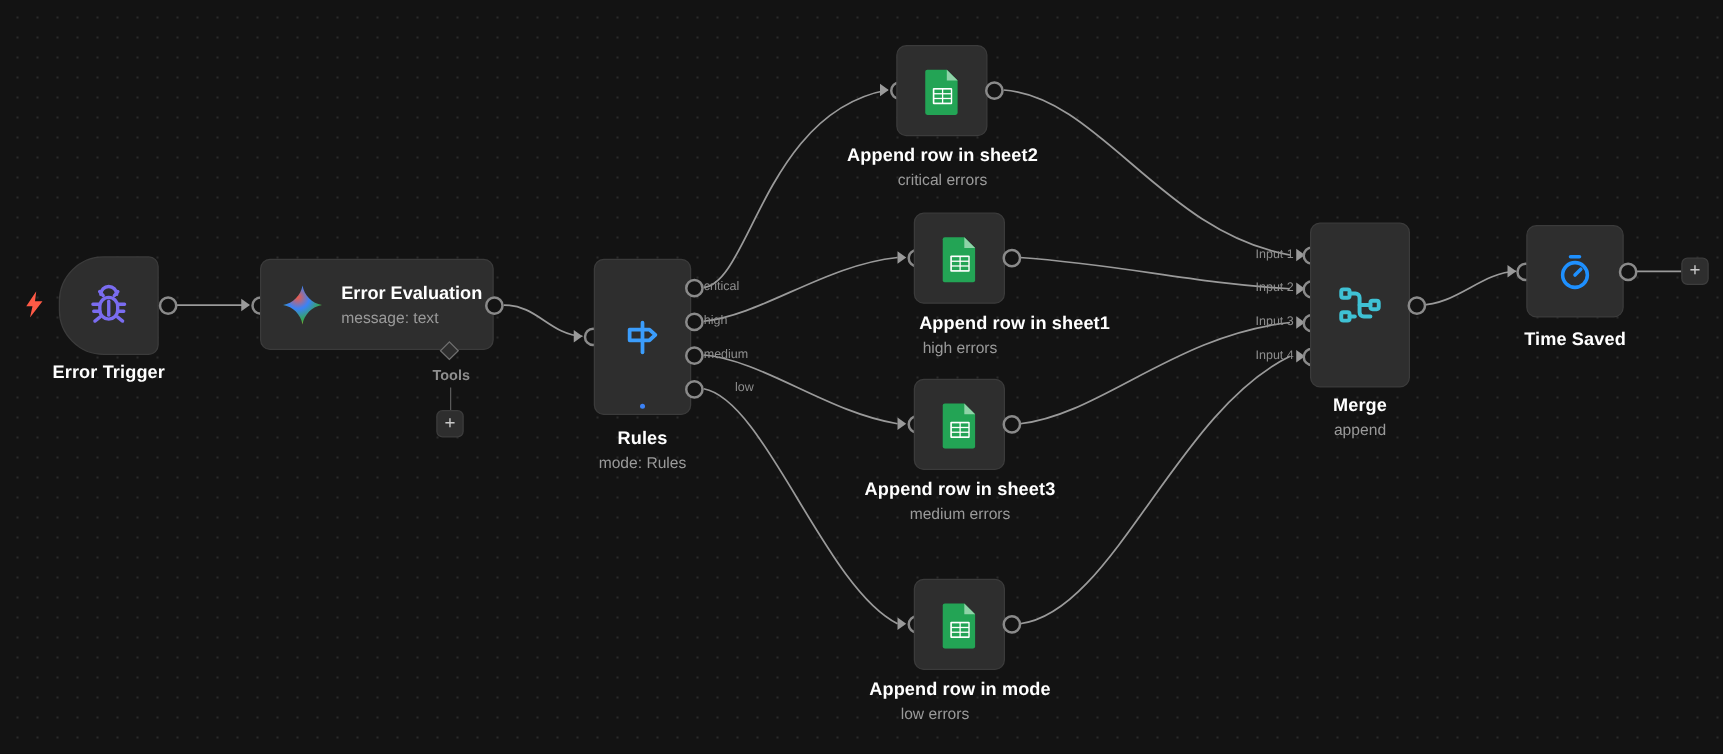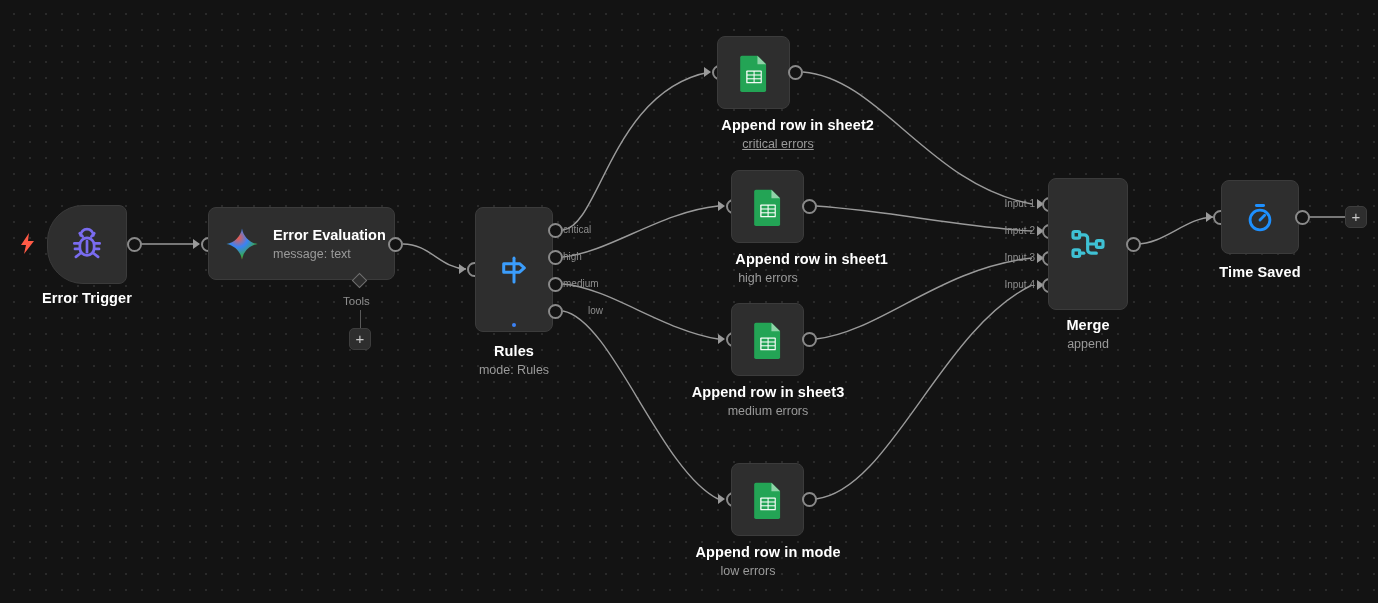--- a/index.html
+++ b/index.html
@@ -190,21 +190,21 @@
       </svg>
     </span>
     <div style="display:flex; flex-direction:column; gap:4px;">
       <span style="color:#ffffff; font-size:14.5px; font-weight:bold;">Error Evaluation</span>
       <span style="color:#9a9a9a; font-size:12.5px;">message: text</span>
     </div>
   </div>
   <div class="handle" style="left:388px; top:237px;"></div>
 
   <div class="tools-diamond" style="left:354px; top:275px;"></div>
-  <div class="tools-label" style="left:343px; top:295px; width:36px; ">Tools</div>
+  <div class="tools-label" style="left:343px; top:295px; width:36px; text-align:center;font-weight:bold;">Tools</div>
   <div class="tools-stem" style="left:360px; top:310px; height:20px;"></div>
   <div class="plus-btn" style="left:349px; top:328px;">+</div>
 
   <div class="arrow-in" style="left:459px; top:264px;"></div>
   <div class="handle" style="left:467px; top:262px;"></div>
 
   <div class="node" style="left:475px; top:207px; width:78px; height:125px;">
     <span class="icon-wrap">
       <svg width="38" height="38" viewBox="0 0 24 24" fill="none" stroke="#3b9dfc" stroke-width="1.9" stroke-linecap="round" stroke-linejoin="round">
         <path d="M12 4.5v15"></path>
@@ -242,22 +242,22 @@
           <rect x="18.7" y="20.5" width="7" height="3.2"></rect>
           <rect x="10.5" y="24.9" width="7" height="3.2"></rect>
           <rect x="18.7" y="24.9" width="7" height="3.2"></rect>
           <rect x="10.5" y="29.3" width="7" height="3.2"></rect>
           <rect x="18.7" y="29.3" width="7" height="3.2"></rect>
         </g>
       </svg>
     </span>
   </div>
   <div class="handle" style="left:788px; top:65px;"></div>
-  <div class="node-label" style="left:634px; top:117px; width:240px;text-align:right;">Append row in sheet2</div>
-  <div class="node-sub" style="left:658px; top:137px; width:240px;text-decoration:underline;">critical errors</div>
+  <div class="node-label" style="left:634px; top:117px; width:240px;">Append row in sheet2</div>
+  <div class="node-sub" style="left:634px; top:137px; width:240px;">critical errors</div>
 
   <div class="arrow-in" style="left:718px; top:201px;"></div>
   <div class="handle" style="left:726px; top:199px;"></div>
   <div class="node" style="left:731px; top:170px; width:73px; height:73px;">
     <span class="icon-wrap">
       <svg width="34" height="38" viewBox="0 0 36 44">
         <path d="M4 2h18l10 10v30a2 2 0 0 1-2 2H4a2 2 0 0 1-2-2V4a2 2 0 0 1 2-2z" fill="#23a455"></path>
         <path d="M22 2l10 10H22V2z" fill="#8fd3a8"></path>
         <rect x="9" y="19" width="18" height="15" rx="1" fill="#ffffff"></rect>
         <g fill="#23a455">

